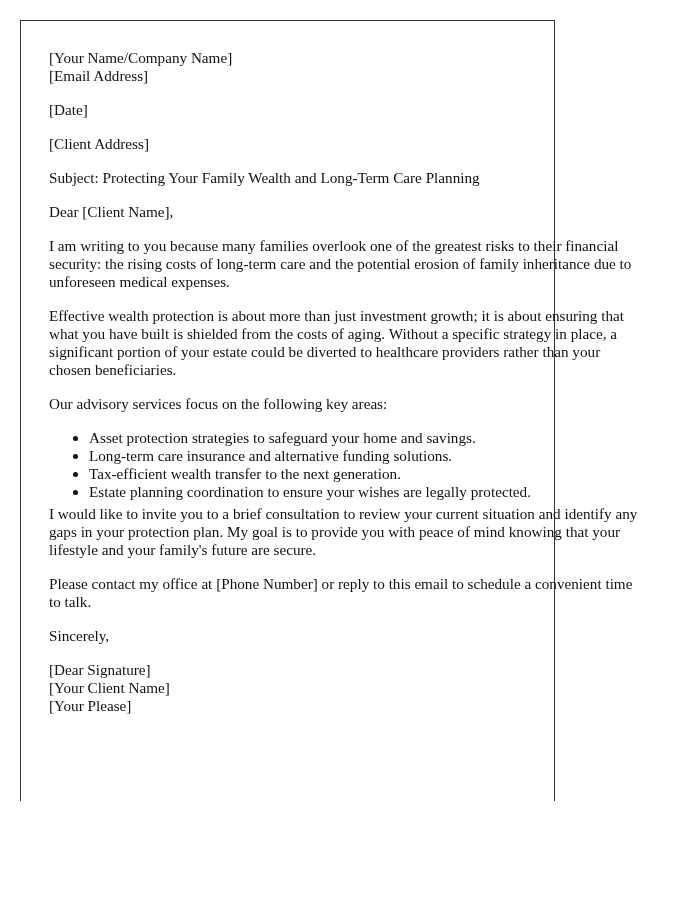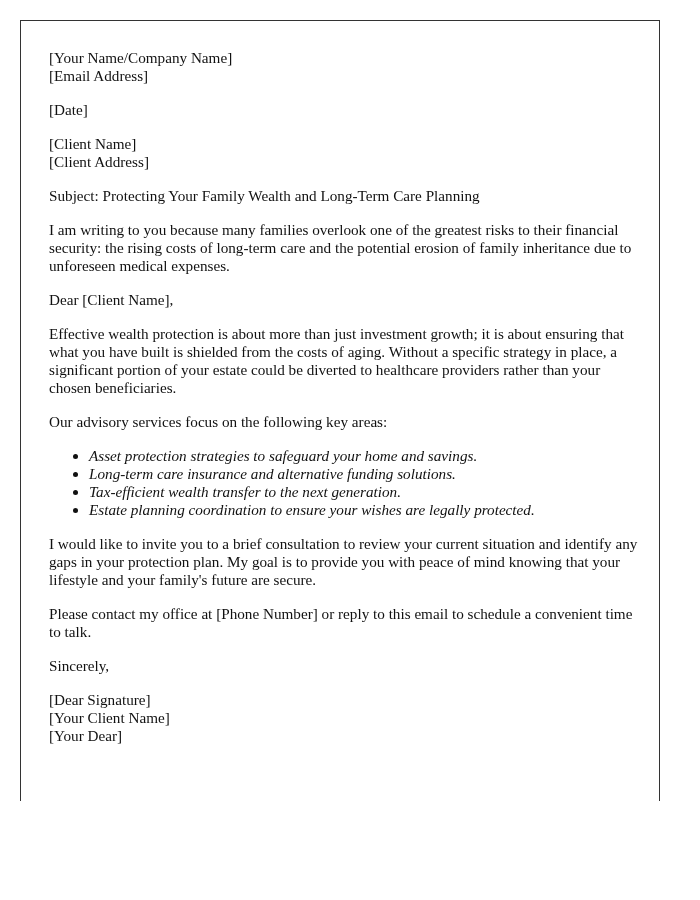--- a/index.html
+++ b/index.html
@@ -1,63 +1,62 @@
 <!DOCTYPE html>
 <html><head>
   <meta charset="utf-8">
   <style>
     html, body { margin: 0; padding: 0; background: #ffffff; }
     body { width: 700px; height: 900px; position: relative; overflow: hidden; }
     .page {
       position: absolute;
       left: 20px; top: 20px;
-      width: 640px; height: 781px;
+      width: 535px; height: 781px;
       border-left: 1px solid #333;
       border-right: 1px solid #333;
       border-top: 1px solid #333;
       box-sizing: border-box;
     }
     .content {
       position: absolute;
       left: 28px; top: 28px;
       width: 590px;
       font-family: "Liberation Serif", "DejaVu Serif", serif;
       font-size: 15.2px;
       line-height: 18px;
       color: #111;
     }
     .content p { margin: 0 0 16px 0; }
     .block { margin-bottom: 16px; }
     .line { display: block; }
-    ul { margin: 0 0 16px 0; padding-left: 40px; font-style: italic; }
+    ul { margin: 0 0 4px 0; padding-left: 40px; }
     ul li { margin: 0; }
   </style>
 </head>
 <body>
 
 <div class="page">
   <div class="content">
 
     <div class="block">
       <span class="line">[Your Name/Company Name]</span>
       <span class="line">[Email Address]</span>
     </div>
 
     <p>[Date]</p>
 
     <div class="block">
-      <span class="line">[Client Name]</span>
       <span class="line">[Client Address]</span>
     </div>
 
     <p>Subject: Protecting Your Family Wealth and Long-Term Care Planning</p>
 
+    <p>Dear [Client Name],</p>
+
     <p>I am writing to you because many families overlook one of the greatest risks to their financial security: the rising costs of long-term care and the potential erosion of family inheritance due to unforeseen medical expenses.</p>
-
-    <p>Dear [Client Name],</p>
 
     <p>Effective wealth protection is about more than just investment growth; it is about ensuring that what you have built is shielded from the costs of aging. Without a specific strategy in place, a significant portion of your estate could be diverted to healthcare providers rather than your chosen beneficiaries.</p>
 
     <p>Our advisory services focus on the following key areas:</p>
 
     <ul>
       <li>Asset protection strategies to safeguard your home and savings.</li>
       <li>Long-term care insurance and alternative funding solutions.</li>
       <li>Tax-efficient wealth transfer to the next generation.</li>
       <li>Estate planning coordination to ensure your wishes are legally protected.</li>
@@ -65,17 +64,17 @@
 
     <p>I would like to invite you to a brief consultation to review your current situation and identify any gaps in your protection plan. My goal is to provide you with peace of mind knowing that your lifestyle and your family's future are secure.</p>
 
     <p>Please contact my office at [Phone Number] or reply to this email to schedule a convenient time to talk.</p>
 
     <p>Sincerely,</p>
 
     <div class="block">
       <span class="line">[Dear Signature]</span>
       <span class="line">[Your Client Name]</span>
-      <span class="line">[Your Dear]</span>
+      <span class="line">[Your Please]</span>
     </div>
 
   </div>
 </div>
 
 </body></html>

